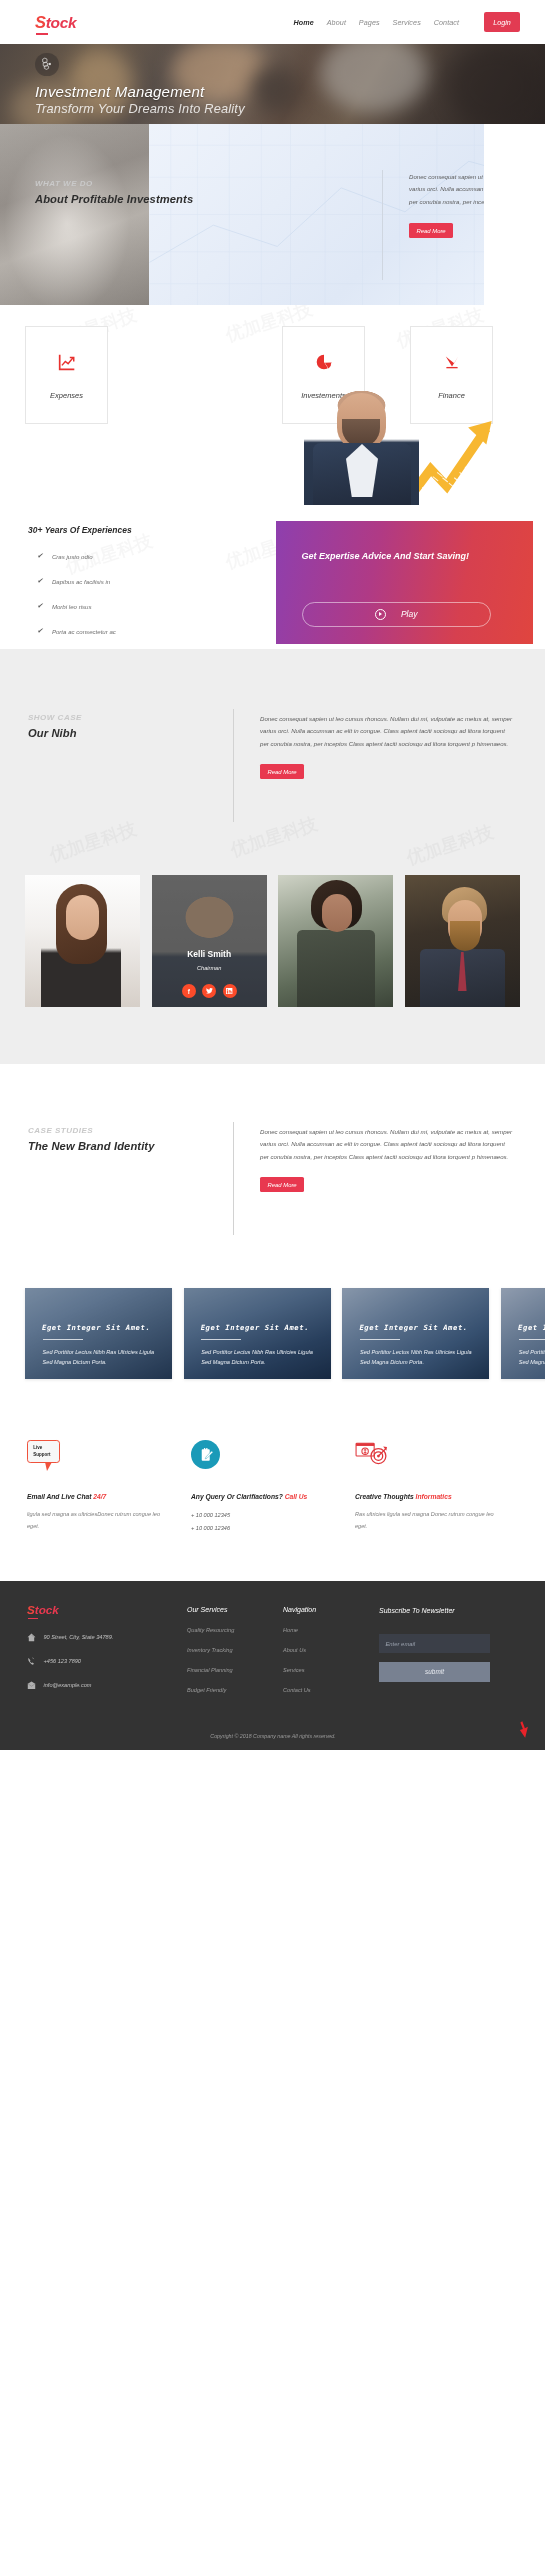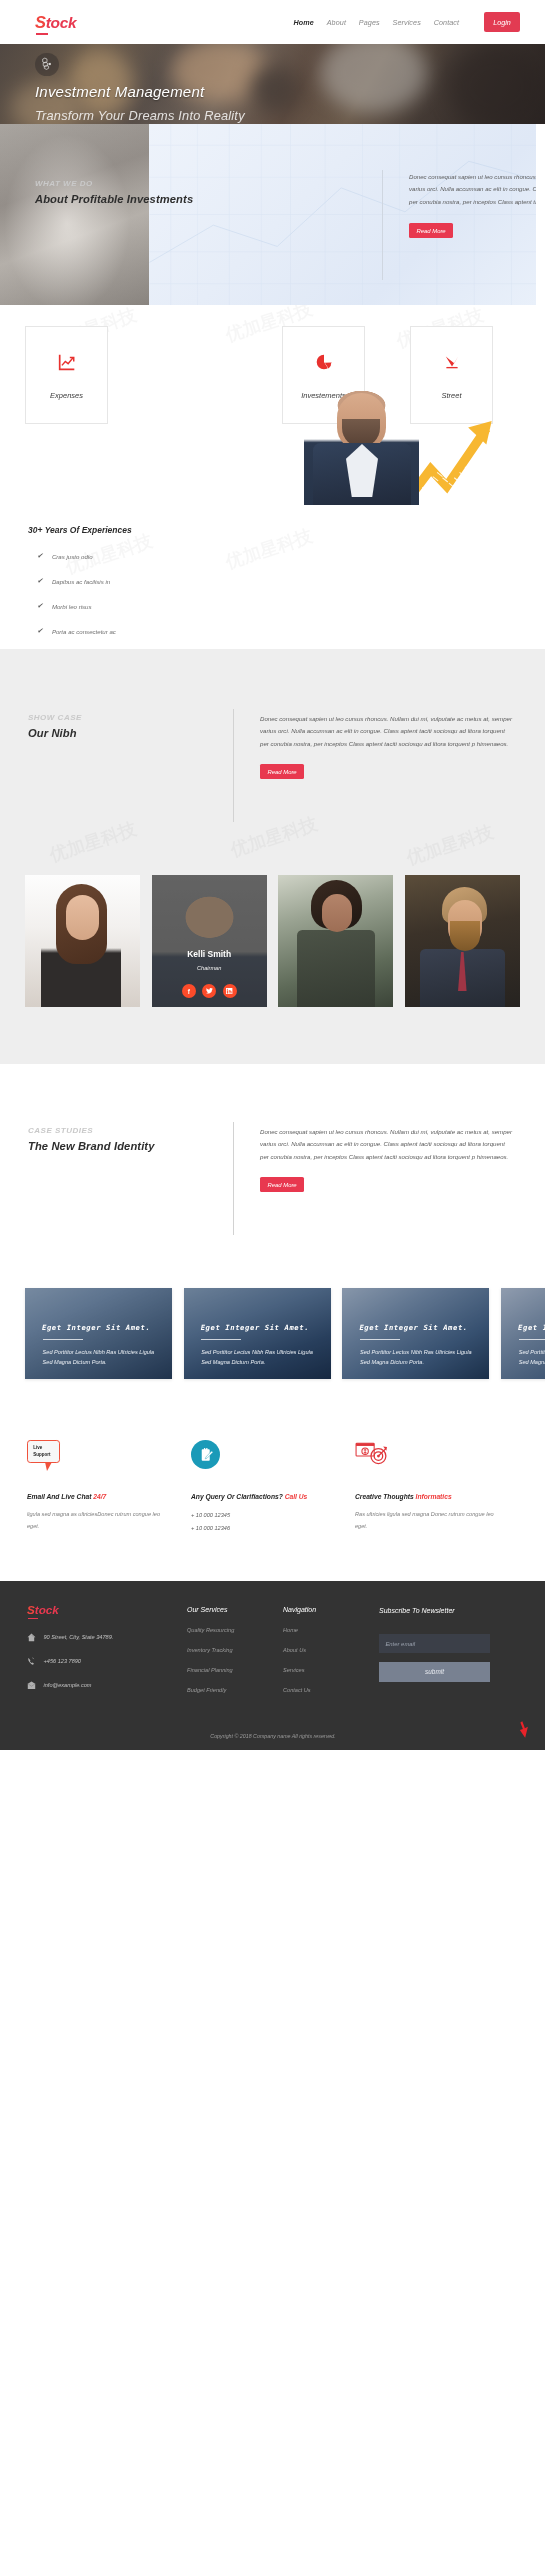--- a/index.html
+++ b/index.html
@@ -69,32 +69,32 @@
     margin-bottom: 7px;
   }
   .hero-title {
     font-style: italic; font-weight: 400;
     font-size: 15px; color: #fff; letter-spacing: 0.2px;
     text-shadow: 0 0.5px 1.6px rgba(0,0,0,.4);
   }
   .hero-sub {
     font-style: italic; font-weight: 300;
     font-size: 12.8px; color: rgba(255,255,255,.82);
-    margin-top: 8px; letter-spacing: 0.2px;
+    margin-top: 1px; letter-spacing: 0.2px;
   }
   .btn-red {
     display: inline-block; background: #e8384f; color: #fff;
     font-style: italic; font-size: 5.9px;
     border: none; border-radius: 1.6px;
     padding: 4.3px 7.5px; cursor: pointer; margin-top: 7.5px;
   }
 
   
   .about {
-    width: 536px; height: 181px; position: relative;
+    width: 484px; height: 181px; position: relative;
     display: flex; overflow: hidden; text-decoration: underline;
   }
   .about-photo {
     width: 149px; height: 181px;
     background: linear-gradient(160deg,#b9b5b0 0%,#9d9792 35%,#c9c4be 60%,#8e8984 100%);
     position: relative; flex: none;
   }
   .about-photo::after {
     content:""; position:absolute; inset:0;
     background: radial-gradient(ellipse 60% 70% at 45% 55%, rgba(245,242,238,.55), rgba(120,115,110,.25) 70%);
@@ -448,21 +448,21 @@
         <path d="M17.5 17.5 L29 17 A13 13 0 0 1 24 27.5 Z" fill="#e8312e"></path>
       </svg>
       <div class="svc-label">Investements</div>
     </div>
 
     <div class="svc-card svc-4">
       <svg class="svc-icon" viewBox="0 0 32 32">
         <path d="M5 6 L16 24 L27 6 L20 18 L12 12 Z" fill="#e8312e"></path>
         <path d="M6 26 h20" stroke="#e8312e" stroke-width="2.4"></path>
       </svg>
-      <div class="svc-label">Street</div>
+      <div class="svc-label">Finance</div>
     </div>
 
     <svg class="svc-arrow" width="99" height="99" viewBox="0 0 185 185">
       <path d="M5 175 L48 118 L78 150 L152 42" stroke="#f7b731" stroke-width="17" fill="none" stroke-linejoin="miter"></path>
       <path d="M118 40 L162 28 L152 72 Z" fill="#f7b731"></path>
       <g stroke="#ffffff" stroke-width="2" opacity=".85">
         <path d="M12 172 L22 180 M22 162 L32 170 M32 152 L42 160 M42 142 L52 150 M52 132 L62 140
                  M60 124 L70 132 M70 134 L80 142 M82 144 L92 152 M92 134 L102 142 M102 124 L112 132
                  M112 114 L122 122 M122 104 L132 112 M132 94 L142 102 M142 84 L152 92"></path>
       </g>
@@ -494,20 +494,27 @@
           <span>Morbi leo risus</span>
         </div>
       <div class="exp-item">
           <span class="chk">✔</span>
           <span>Porta ac consectetur ac</span>
         </div>
       <div class="exp-item">
           <span class="chk">✔</span>
           <span>Vestibulum at eros</span>
         </div>
+    </div>
+    <div class="promo">
+      <div class="promo-title">Get Expertise Advice And Start Saving!</div>
+      <div class="play-btn">
+        <span class="play-circle"></span>
+        <span class="play-label">Play</span>
+      </div>
     </div>
   </div>
 
   <div class="team">
     <div class="wm" style="left:48px;top:181px;">优加星科技</div>
     <div class="wm" style="left:229px;top:176px;">优加星科技</div>
     <div class="wm" style="left:405px;top:184px;">优加星科技</div>
 
     <div class="split-block">
       <div class="split-left">

